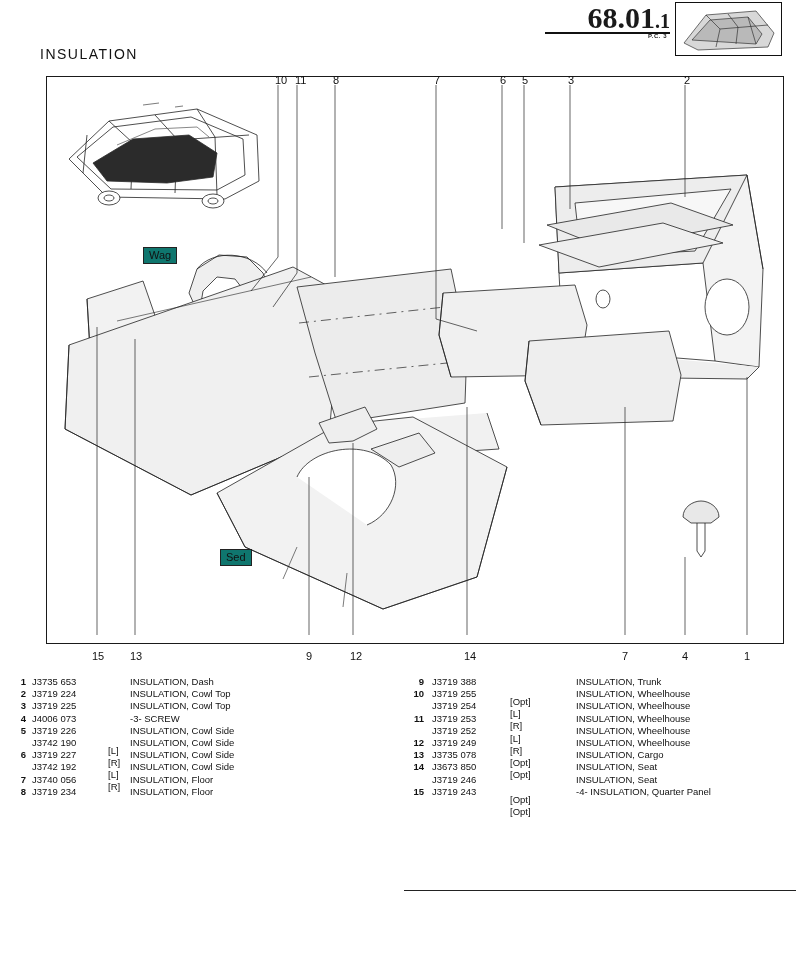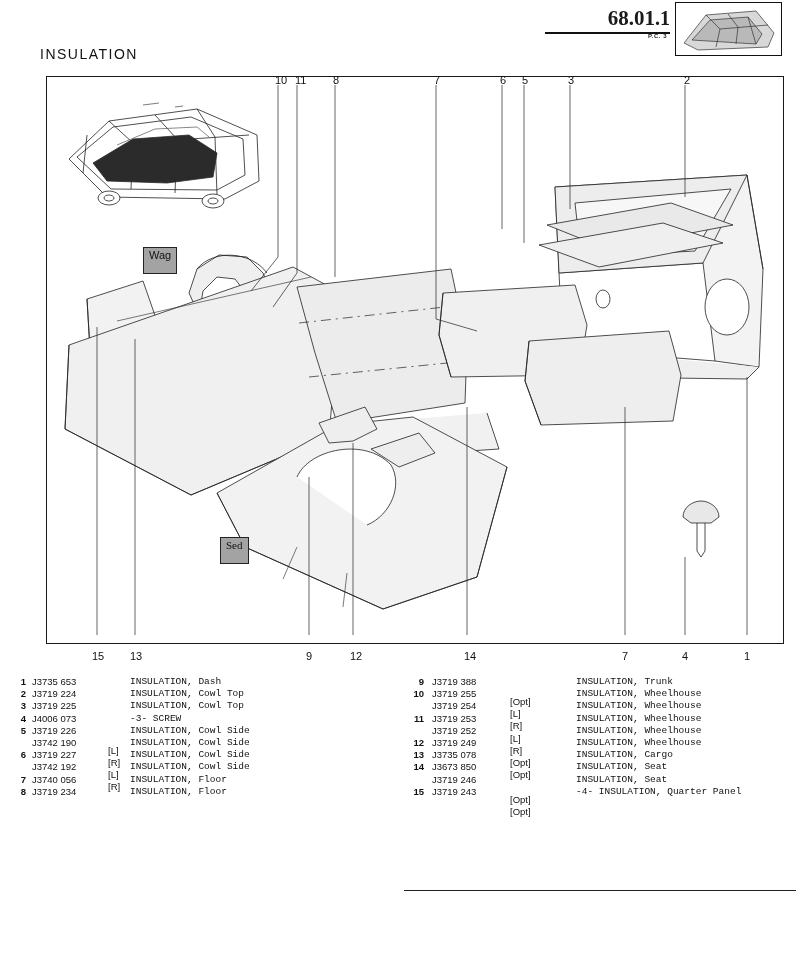--- a/index.html
+++ b/index.html
@@ -25,21 +25,21 @@
   
   .page-number {
     position: absolute;
     right: 130px;
     top: 2px;
     text-align: right;
     font-family: "Liberation Serif", serif;
     font-weight: bold;
   }
   .page-number .big {
-    font-size: 21px;
+    font-size: 30px;
     letter-spacing: 0px;
     line-height: 32px;
   }
   .page-number .small {
     font-size: 20px;
   }
   .page-number-rule {
     position: absolute;
     right: 130px;
     top: 32px;
@@ -85,23 +85,23 @@
     height: 566px;
     border: 1px solid #1a1a1a;
     background: #fff;
     overflow: hidden;
   }
   .plate svg { display:block; }
 
   .tag {
     position: absolute;
     border: 1px solid #222;
-    background: #a3a3a3;
+    background: #0f766e;
     font-size: 11px;
-    padding: 1px 5px 12px 5px;
+    padding: 1px 5px 2px 5px;
     font-family: "Liberation Sans", sans-serif;
     color: #111;
   }
   .callout-num {
     position: absolute;
     font-size: 11px;
     color: #111;
     font-family: "Liberation Sans", sans-serif;
   }
 
@@ -142,21 +142,20 @@
   .c-side {
     position: absolute;
     left: 100px;
     width: 22px;
     text-align: left;
     margin-top: 20px;
   }
   .c-desc {
     position: absolute;
     left: 122px;
-    font-family: Liberation Mono, monospace;
   }
   .col.right .c-idx { width: 20px; }
   .col.right .c-pn { left: 28px; width: 72px; }
   .col.right .c-side { left: 106px; width: 34px; }
   .col.right .c-desc { left: 140px; padding-left: 32px; }
   .c-desc.indent { left: 150px; }
 
   
   .legend-rule {
     position: absolute;
@@ -310,21 +309,21 @@
           <path d="M306 558 L306 366"></path>
           <path d="M420 558 L420 330"></path>
           <path d="M578 558 L578 330"></path>
           <path d="M638 558 L638 480"></path>
           <path d="M700 558 L700 300"></path>
         </g>
       </g>
     </svg>
 
     <div class="tag" style="left:96px; top:170px;">Wag</div>
-    <div class="tag" style="left:173px; top:460px;font-family:Liberation Serif, serif;">Sed</div>
+    <div class="tag" style="left:173px; top:472px;">Sed</div>
   </div>
 
   <div class="callout-num" style="left:275px; top:74px;">10</div>
   <div class="callout-num" style="left:295px; top:74px;">11</div>
   <div class="callout-num" style="left:333px; top:74px;">8</div>
   <div class="callout-num" style="left:434px; top:74px;">7</div>
   <div class="callout-num" style="left:500px; top:74px;">6</div>
   <div class="callout-num" style="left:522px; top:74px;">5</div>
   <div class="callout-num" style="left:568px; top:74px;">3</div>
   <div class="callout-num" style="left:684px; top:74px;">2</div>

